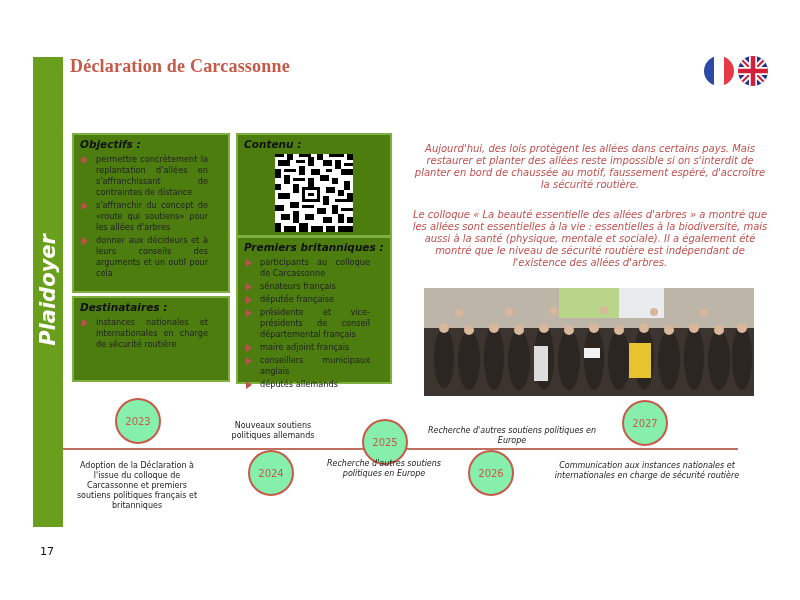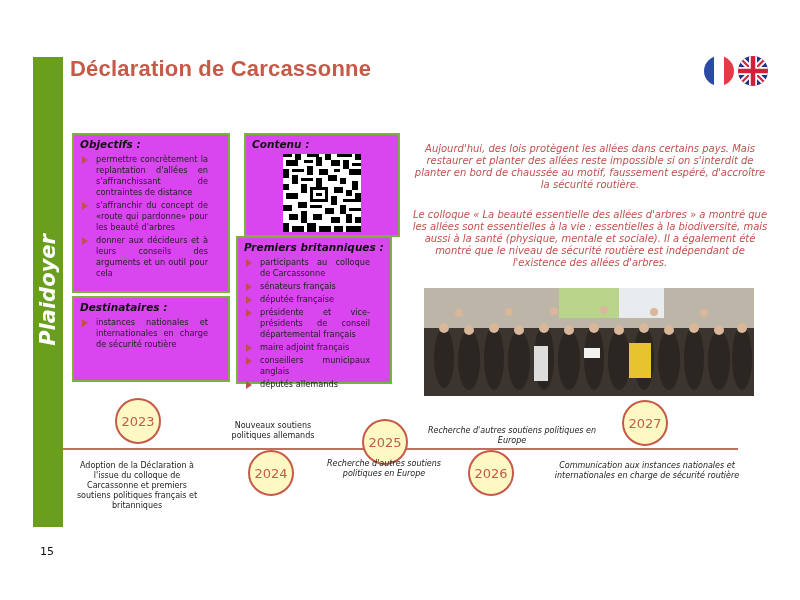--- a/index.html
+++ b/index.html
@@ -1,32 +1,32 @@
 <!DOCTYPE html>
 <html><head>
 <meta charset="utf-8">
 <style>
   html, body { margin:0; padding:0; }
   body { width:800px; height:600px; background:#fff; position:relative; overflow:hidden; font-family:"DejaVu Sans", sans-serif; }
   .abs { position:absolute; }
   .sidebar { left:33px; top:57px; width:30px; height:470px; background:#6a9f1e; }
   .sidebar-label { left:33px; top:220px; width:30px; height:140px; }
   .sidebar-label span { position:absolute; left:50%; top:50%; transform:translate(-50%,-50%) rotate(-90deg); color:#fff; font-weight:bold; font-style:italic; font-size:21px; white-space:nowrap; font-family:"DejaVu Sans", sans-serif; }
-  .title { left:70px; top:56px; font-size:22px; font-weight:bold; color:#c65a48; font-family:Liberation Sans, sans-serif; letter-spacing:0.2px;text-align:center; }
+  .title { left:70px; top:56px; font-size:18px; font-weight:bold; color:#c65a48; font-family:Liberation Serif, serif; letter-spacing:0.2px;text-align:center; }
   .flag { width:30px; height:30px; border-radius:50%; overflow:hidden; top:56px; }
-  .box { border:2px solid #7db03f; background:#d946ef; box-sizing:border-box; }
+  .box { border:2px solid #7db03f; background:#4d7c0f; box-sizing:border-box; }
   .box h3 { margin:0; font-size:10.5px; font-weight:bold; font-style:italic; color:#111; padding:3px 6px 4px 6px; }
   .box ul { list-style:none; margin:0; padding:0 20px 0 6px; }
   .box li { position:relative; padding-left:16px; font-size:8.2px; line-height:11px; color:#222; text-align:justify; margin-bottom:2px; }
   .box li .bullet { position:absolute; left:2px; top:2px; width:0; height:0; border-top:4px solid transparent; border-bottom:4px solid transparent; border-left:6px solid #c0504d; }
   .qr { width:78px; height:78px; background:#fff; }
   .para { font-style:italic; color:#c0504d; font-size:10px; line-height:12px; text-align:center; font-family:"DejaVu Sans", sans-serif; }
   .photo { left:424px; top:288px; width:330px; height:108px; background:linear-gradient(180deg,#b9b2a5 0%,#c8c3b6 25%,#6a5f52 45%,#3a3430 70%,#2a2622 100%); overflow:hidden; }
   .tl-line { height:2px; background:#c0705f; }
-  .year { width:46px; height:46px; border:2px solid #c65a48; border-radius:50%; background:#fef9c3; box-sizing:border-box; display:flex; align-items:center; justify-content:center; color:#c65a48; font-size:13px; font-family:"DejaVu Sans", sans-serif; }
+  .year { width:46px; height:46px; border:2px solid #c65a48; border-radius:50%; background:#86efac; box-sizing:border-box; display:flex; align-items:center; justify-content:center; color:#c65a48; font-size:10px; font-family:"DejaVu Sans", sans-serif; }
   .tl-text { font-size:8px; line-height:10px; color:#222; text-align:center; }
   .tl-text.it { font-style:italic; }
   .page-num { left:40px; top:545px; font-size:11px; color:#111; }
 </style>
 </head>
 <body>
 
 <div class="abs sidebar"></div>
 <div class="abs sidebar-label">
     <span>Plaidoyer</span>
@@ -48,33 +48,33 @@
       <path d="M0 0 L30 30 M30 0 L0 30" stroke="#d3203a" stroke-width="2"></path>
       <path d="M15 0 V30 M0 15 H30" stroke="#fff" stroke-width="8"></path>
       <path d="M15 0 V30 M0 15 H30" stroke="#d3203a" stroke-width="4.5"></path>
     </svg>
 </div>
 
 <div class="abs box" style="left:72px; top:133px; width:158px; height:160px;">
   <h3>Objectifs :</h3>
   <ul>
     <li><span class="bullet"></span><span>permettre concrètement la replantation d'allées en s'affranchissant de contraintes de distance</span></li>
-    <li><span class="bullet"></span><span>s'affranchir du concept de «route qui pardonne» pour les beauté d'arbres</span></li>
+    <li><span class="bullet"></span><span>s'affranchir du concept de «route qui soutiens» pour les allées d'arbres</span></li>
     <li><span class="bullet"></span><span>donner aux décideurs et à leurs conseils des arguments et un outil pour cela</span></li>
   </ul>
 </div>
 
 <div class="abs box" style="left:72px; top:296px; width:158px; height:86px;">
   <h3>Destinataires :</h3>
   <ul>
     <li><span class="bullet"></span><span>instances nationales et internationales en charge de sécurité routière</span></li>
   </ul>
 </div>
 
-<div class="abs box" style="left:244px; top:133px; width:156px; height:104px;">
+<div class="abs box" style="left:236px; top:133px; width:156px; height:104px;">
   <h3>Contenu :</h3>
   <div class="qr" style="margin:0 auto;">
     <svg width="78" height="78" viewBox="0 0 26 26" shape-rendering="crispEdges">
       <rect width="26" height="26" fill="#fff"></rect>
       <g fill="#000">
         <rect x="0" y="0" width="3" height="1"></rect>
           <rect x="4" y="0" width="2" height="2"></rect>
           <rect x="8" y="0" width="4" height="1"></rect>
           <rect x="14" y="0" width="2" height="2"></rect>
           <rect x="18" y="0" width="5" height="1"></rect>
@@ -204,13 +204,13 @@
 <div class="abs year" style="left:362px; top:419px;">2025</div>
 <div class="abs year" style="left:468px; top:450px;">2026</div>
 <div class="abs year" style="left:622px; top:400px;">2027</div>
 
 <div class="abs tl-text" style="left:72px; top:461px; width:130px;">Adoption de la Déclaration à l'issue du colloque de Carcassonne et premiers soutiens politiques français et britanniques</div>
 <div class="abs tl-text" style="left:220px; top:421px; width:106px;">Nouveaux soutiens politiques allemands</div>
 <div class="abs tl-text it" style="left:318px; top:459px; width:132px;">Recherche d'autres soutiens politiques en Europe</div>
 <div class="abs tl-text it" style="left:426px; top:426px; width:172px;">Recherche d'autres soutiens politiques en Europe</div>
 <div class="abs tl-text it" style="left:538px; top:461px; width:218px;">Communication aux instances nationales et internationales  en charge de sécurité routière</div>
 
-<div class="abs page-num">15</div>
+<div class="abs page-num">17</div>
 
 </body></html>

